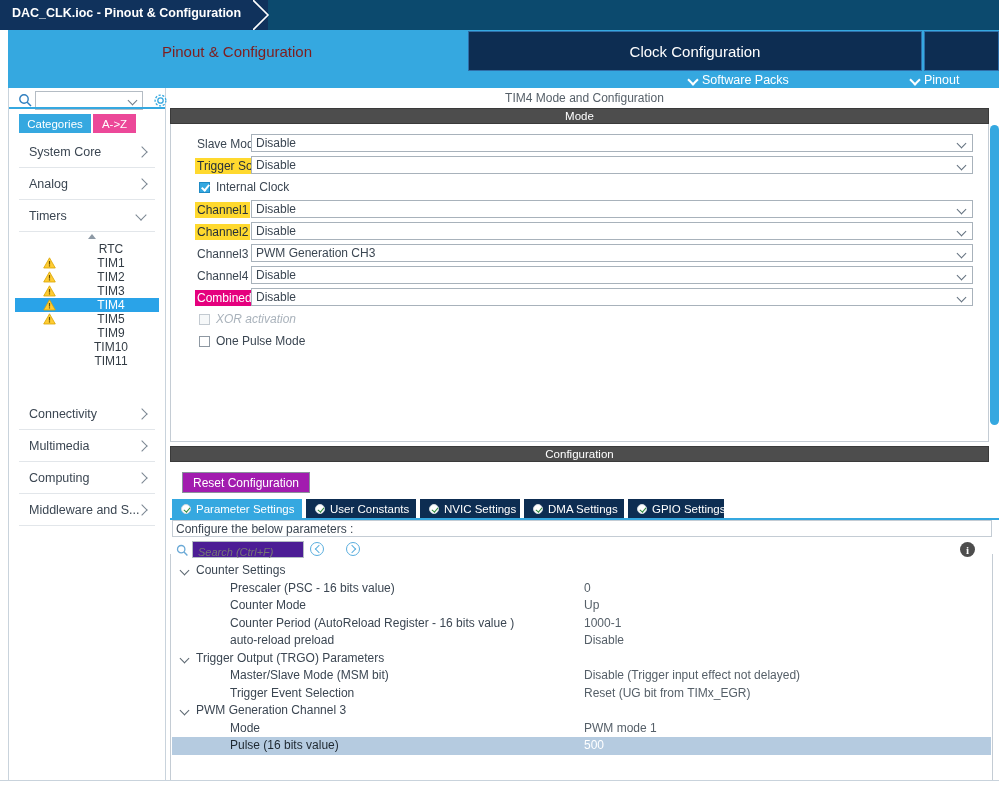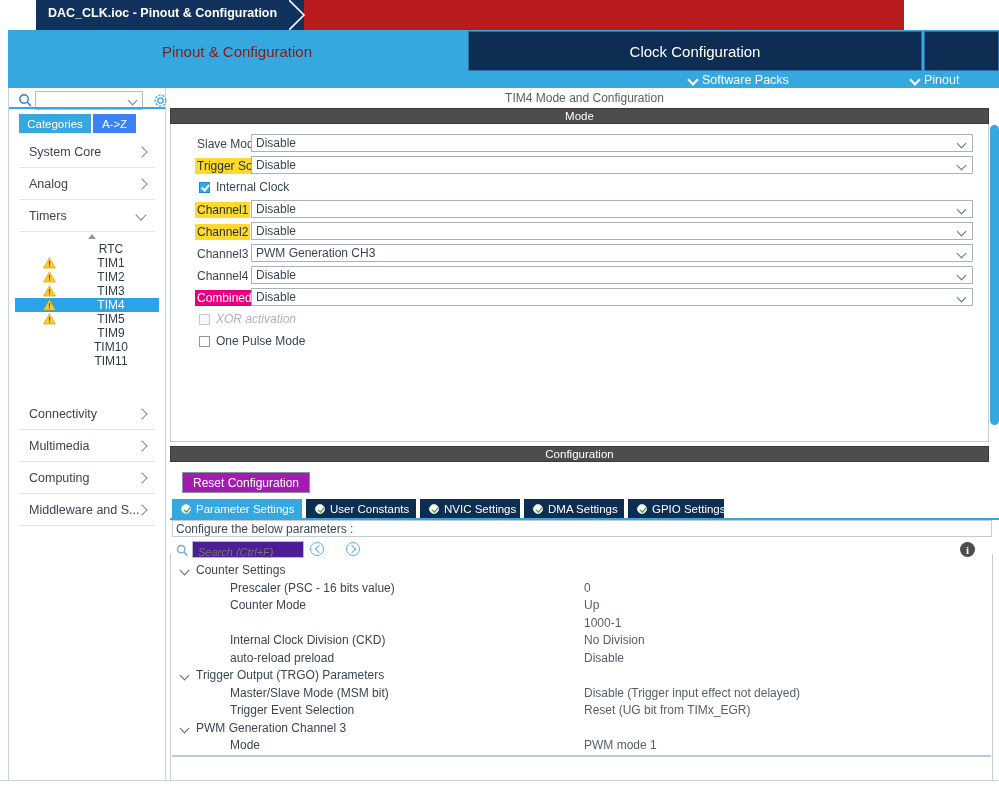--- a/index.html
+++ b/index.html
@@ -7,23 +7,22 @@
     margin: 0; padding: 0;
     width: 999px; height: 787px;
     background: #ffffff;
     font-family: "Liberation Sans", sans-serif;
     overflow: hidden;
   }
   #app { position: relative; width: 999px; height: 787px; background:#fff; }
 
   
   .titlebar {
-    position:absolute; left:0; top:0; width:868px; height:30px;
-    background:#b91c1c;
-    margin-left:36px;
+    position:absolute; left:0; top:0; width:999px; height:30px;
+    background:#0c4a6e;
   }
   .titlebar .tb-inner {
     position:absolute; left:0; top:0; width:268px; height:30px;
     background:#10325c;
   }
   .titlebar .tb-text {
     position:absolute; left:12px; top:6px;
     color:#ffffff; font-size:12.5px; font-weight:bold;
     white-space:nowrap;
   }
@@ -119,21 +118,21 @@
   .sb-tabs {
     position:absolute; left:0px; top:26px; width:156px; height:19px;
   }
   .sb-tab-cat {
     position:absolute; left:10px; top:0; width:72px; height:19px;
     background:#35a8e0; color:#ffffff; font-size:11.5px;
     display:flex; align-items:center; justify-content:center;
   }
   .sb-tab-az {
     position:absolute; left:84px; top:0; width:43px; height:19px;
-    background:#3b82f6; color:#ffffff; font-size:11.5px;
+    background:#ec4899; color:#ffffff; font-size:11.5px;
     display:flex; align-items:center; justify-content:center;
   }
   .sb-tab-underline {
     position:absolute; left:0px; top:19px; width:156px; height:2px;
     background:#35a8e0;
   }
   .sb-list {
     position:absolute; left:0px; top:48px; width:156px; height:640px;
     overflow:hidden;
   }
@@ -644,25 +643,22 @@
             </div>
             <div class="tree-row">
               <span class="tr-name">Prescaler (PSC - 16 bits value)</span>
               <span class="tr-val">0</span>
             </div>
             <div class="tree-row">
               <span class="tr-name">Counter Mode</span>
               <span class="tr-val">Up</span>
             </div>
             <div class="tree-row">
+              <span class="tr-name">Counter Period (AutoReload Register - 16 bits value )</span>
               <span class="tr-val">1000-1</span>
-            </div>
-            <div class="tree-row">
-              <span class="tr-name">Internal Clock Division (CKD)</span>
-              <span class="tr-val">No Division</span>
             </div>
             <div class="tree-row">
               <span class="tr-name">auto-reload preload</span>
               <span class="tr-val">Disable</span>
             </div>
             <div class="tree-row tree-group">
               <span class="tree-toggle"></span>
               <span class="tg-label">Trigger Output (TRGO) Parameters</span>
             </div>
             <div class="tree-row">

